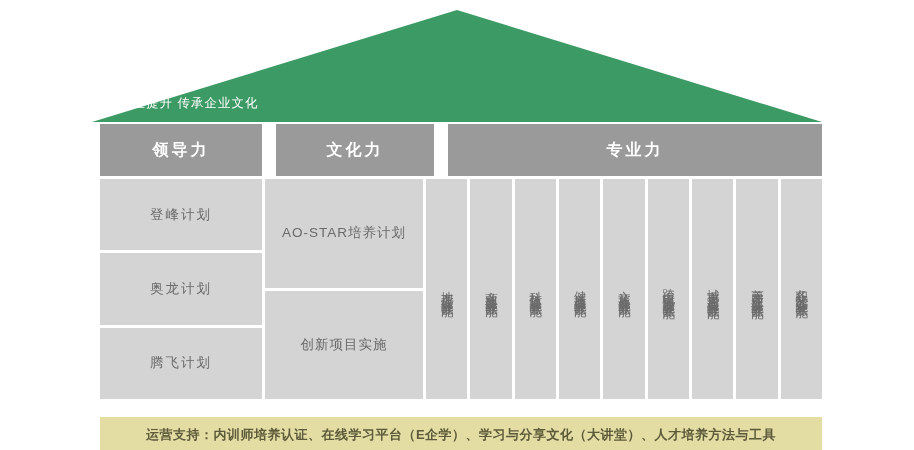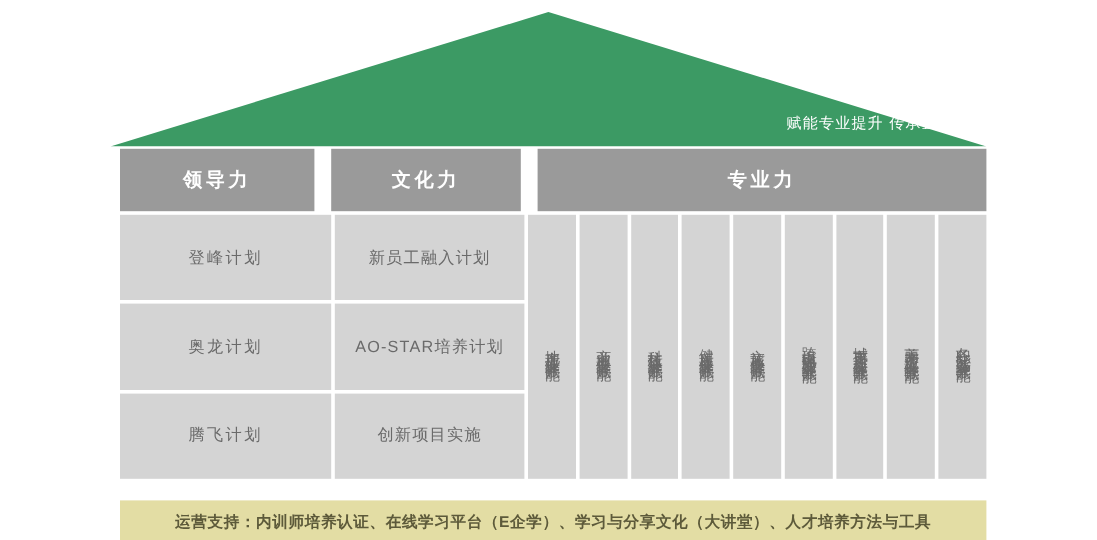--- a/index.html
+++ b/index.html
@@ -34,21 +34,21 @@
     display: block;
   }
   .roof-text {
     position: absolute;
     left: 0;
     top: 0;
     width: 730px;
     height: 112px;
     display: flex;
     flex-direction: column;
-    align-items: flex-end;
+    align-items: flex-start;
     justify-content: flex-end;
     padding-bottom: 10px;
     box-sizing: border-box;
     color: #ffffff;
   }
   .roof-title {
     font-size: 19px;
     font-weight: bold;
     letter-spacing: 2px;
     margin-bottom: 7px;
@@ -93,21 +93,21 @@
     width: 722px;
     height: 220px;
     display: flex;
     gap: 3px;
   }
   .col-lead, .col-cult {
     display: flex;
     flex-direction: column;
     gap: 3px;
   }
-  .col-lead { width: 176px; }
+  .col-lead { width: 162px; }
   .col-cult { width: 158px; }
 
   .cell {
     background: #d4d4d4;
     color: #6a6a6a;
     display: flex;
     align-items: center;
     justify-content: center;
     font-size: 13.5px;
     letter-spacing: 2px;
@@ -183,21 +183,20 @@
 
   <div class="body-area">
 
     <div class="col-lead">
       <div class="cell">登峰计划</div>
       <div class="cell">奥龙计划</div>
       <div class="cell">腾飞计划</div>
     </div>
 
     <div class="col-cult">
-      <div class="cell cell-cult">新员工融入计划</div>
       <div class="cell cell-cult">AO-STAR培养计划</div>
       <div class="cell cell-cult">创新项目实施</div>
     </div>
 
     <div class="col-prof">
       <div class="vcell">
           <span>地产板块业务赋能</span>
         </div>
       <div class="vcell">
           <span>商业板块业务赋能</span>

